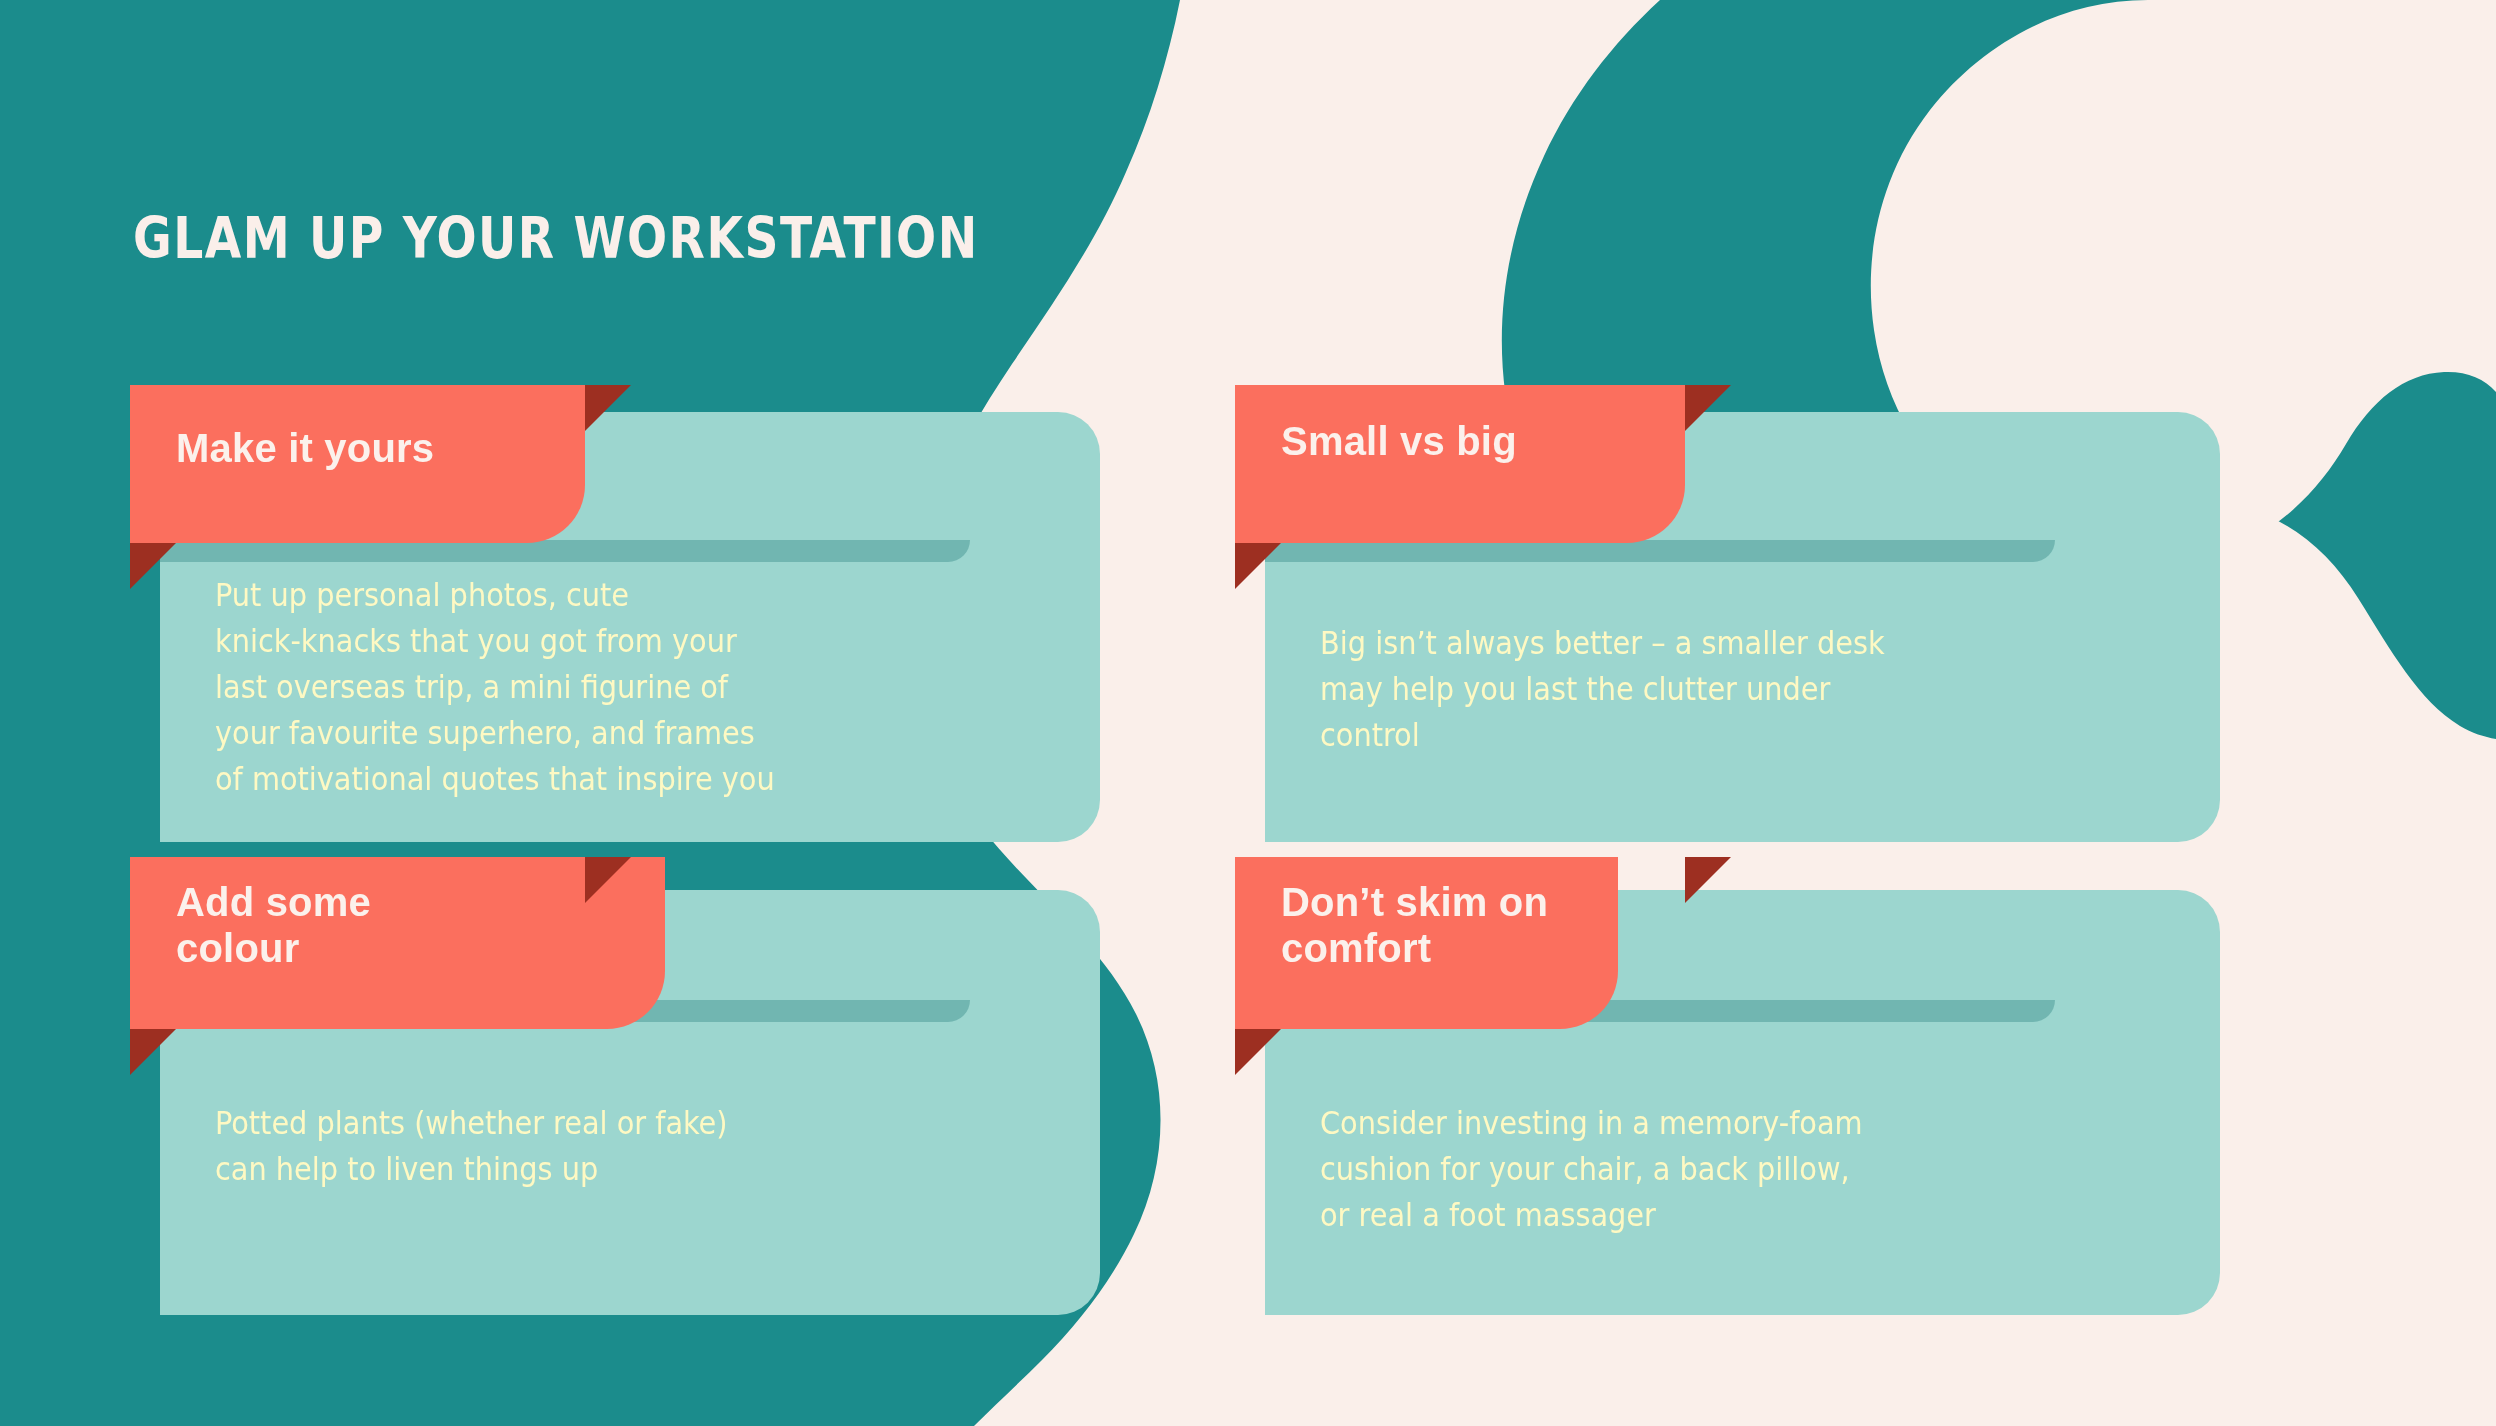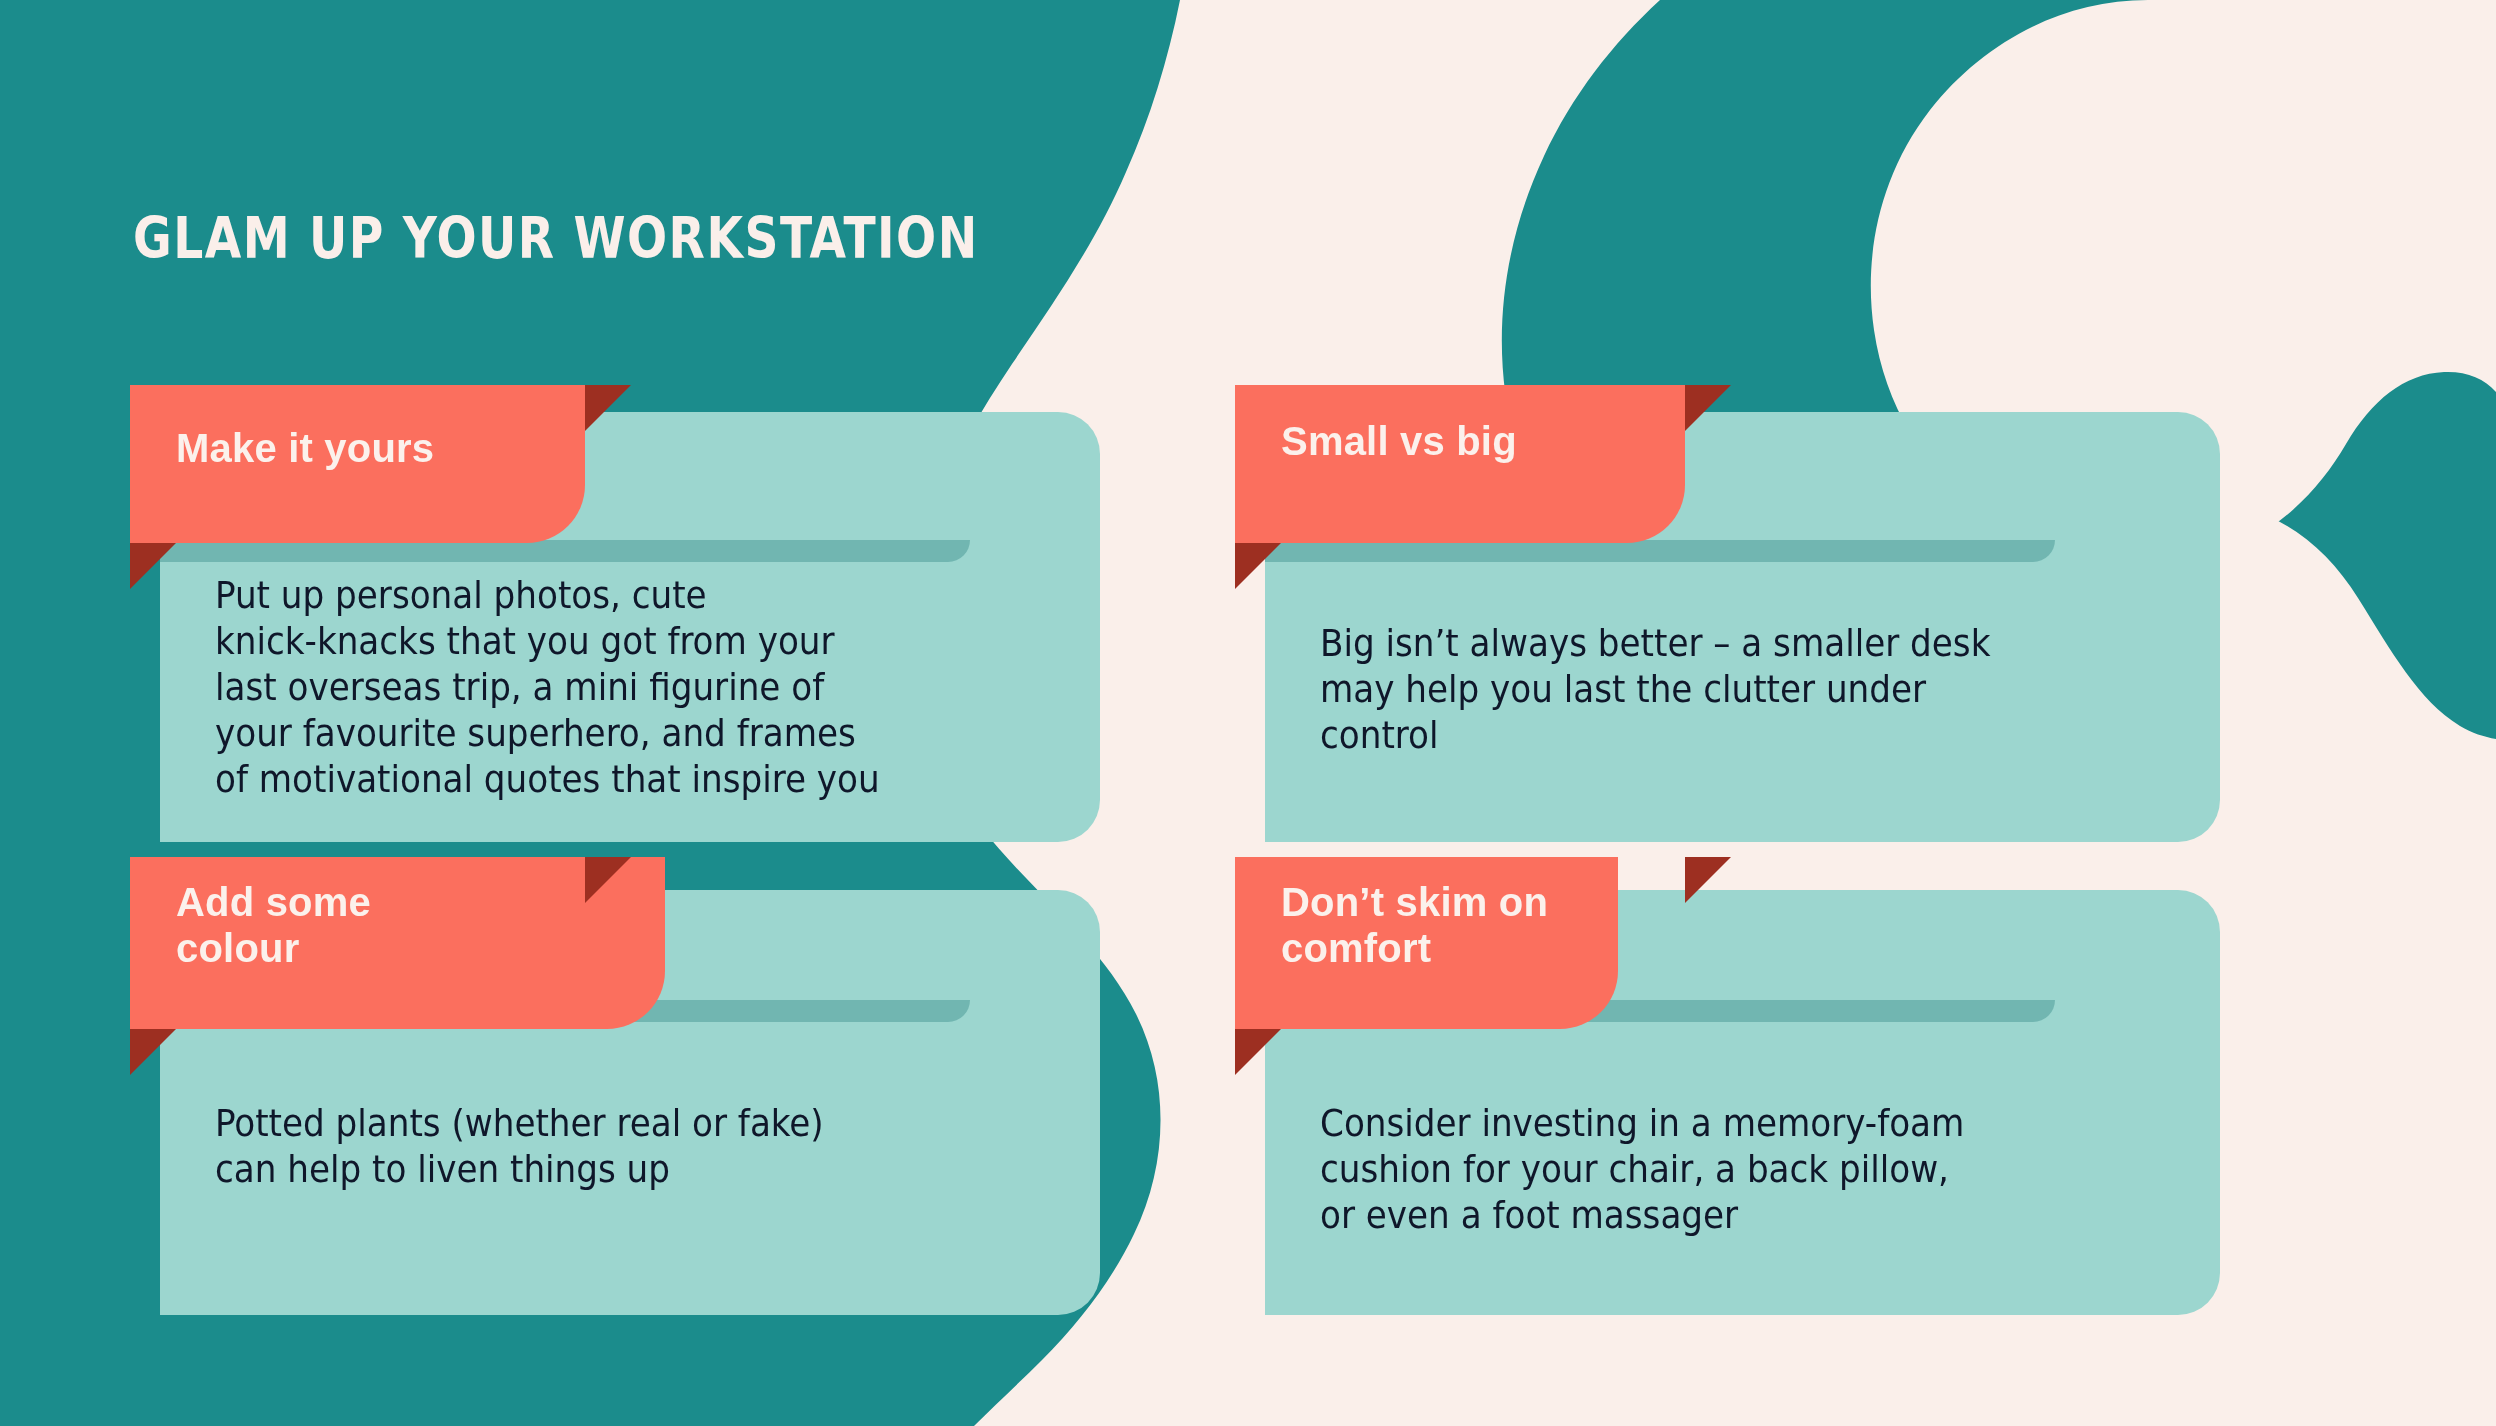--- a/index.html
+++ b/index.html
@@ -76,23 +76,23 @@
   .fold-bl{
     position:absolute;
     width:0;height:0;
     border-style:solid;
     border-width:46px 46px 0 0;
     border-color:#9d2f21 transparent transparent transparent;
     z-index:5;
   }
   .card-text{
     position:absolute;
-    color:#0f172a;
+    color:#fef9c3;
     font-family:"DejaVu Sans Condensed","Liberation Sans Narrow","Liberation Sans",sans-serif;
-    font-size:38px;
+    font-size:32px;
     line-height:46px;
     white-space:pre-line;
     z-index:3;
   }
 </style>
 </head>
 <body>
 
 <div id="stage">
 
@@ -196,16 +196,16 @@
     <div class="card-body" style="left:1265px;top:890px;width:955px;height:425px;"></div>
     <div class="ribbon-shadow" style="left:1265px;top:1000px;width:790px;height:22px;"></div>
     <div class="ribbon" style="left:1235px;top:857px;width:383px;height:172px;">
       <div class="ribbon-label" style="top:22px;">Don’t skim on
 comfort</div>
     </div>
     <div class="fold-tr" style="left:1685px;top:857px;"></div>
     <div class="fold-bl" style="left:1235px;top:1029px;"></div>
     <div class="card-text" style="left:1320px;top:1100px;width:900px;">Consider investing in a memory-foam
 cushion for your chair, a back pillow,
-or even a foot massager</div>
+or real a foot massager</div>
   </div>
 
 </div>
 
 </body></html>

